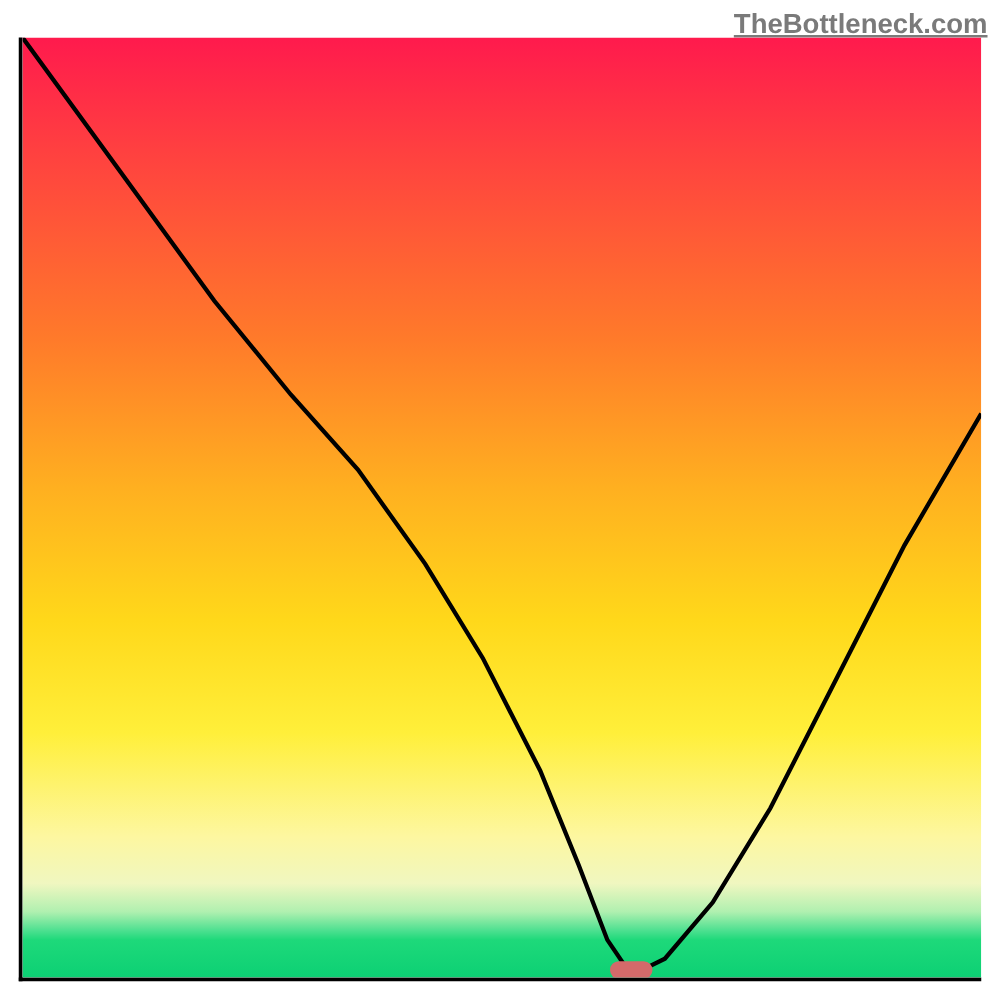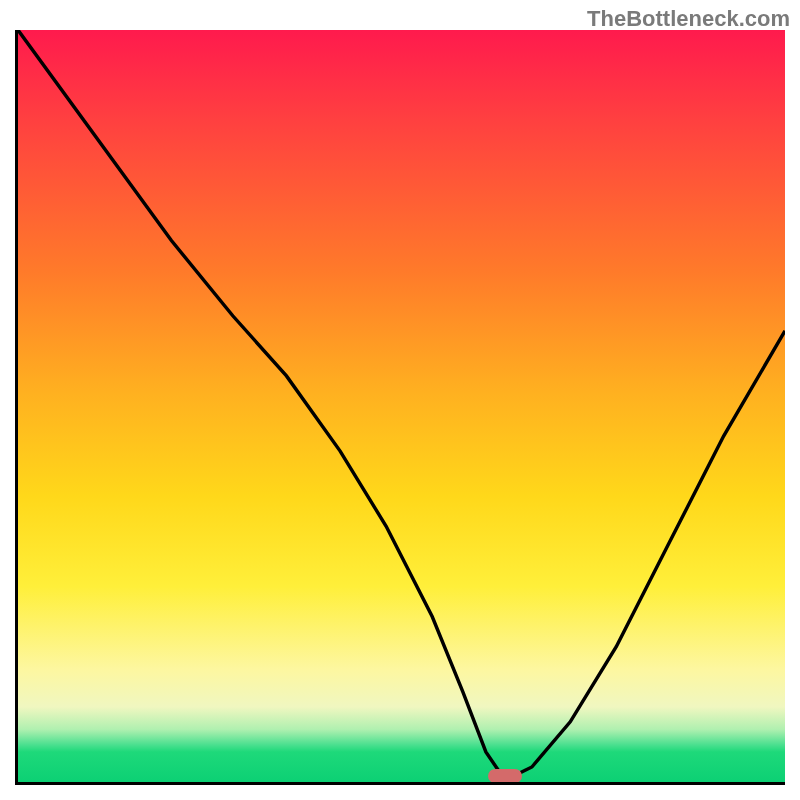--- a/index.html
+++ b/index.html
@@ -16,20 +16,21 @@
     height: 800px;
   }
   .watermark {
     position: absolute;
     top: 6px;
     right: 10px;
     font-size: 22px;
     font-weight: bold;
     color: #7a7a7a;
     letter-spacing: 0px;
+    text-decoration: underline;
   }
   .chart-frame {
     position: absolute;
     left: 15px;
     top: 30px;
     width: 770px;
     height: 755px;
     border-left: 3px solid #000;
     border-bottom: 3px solid #000;
     box-sizing: border-box;

